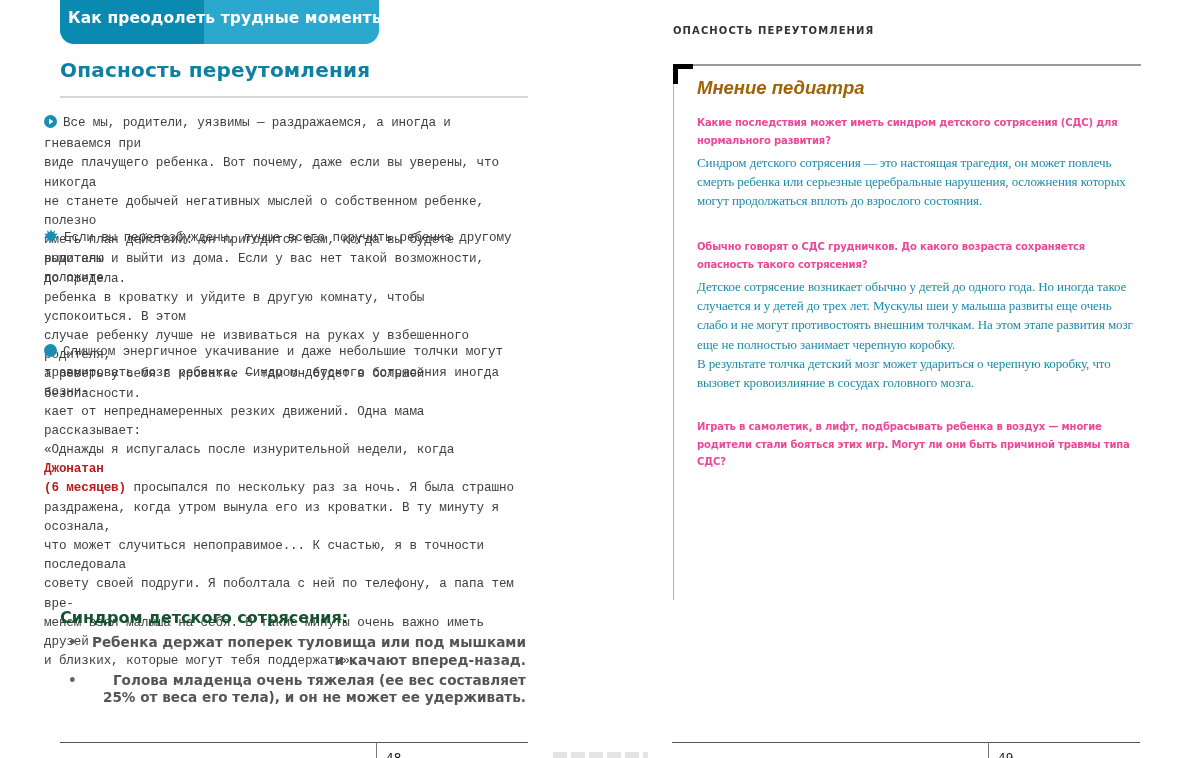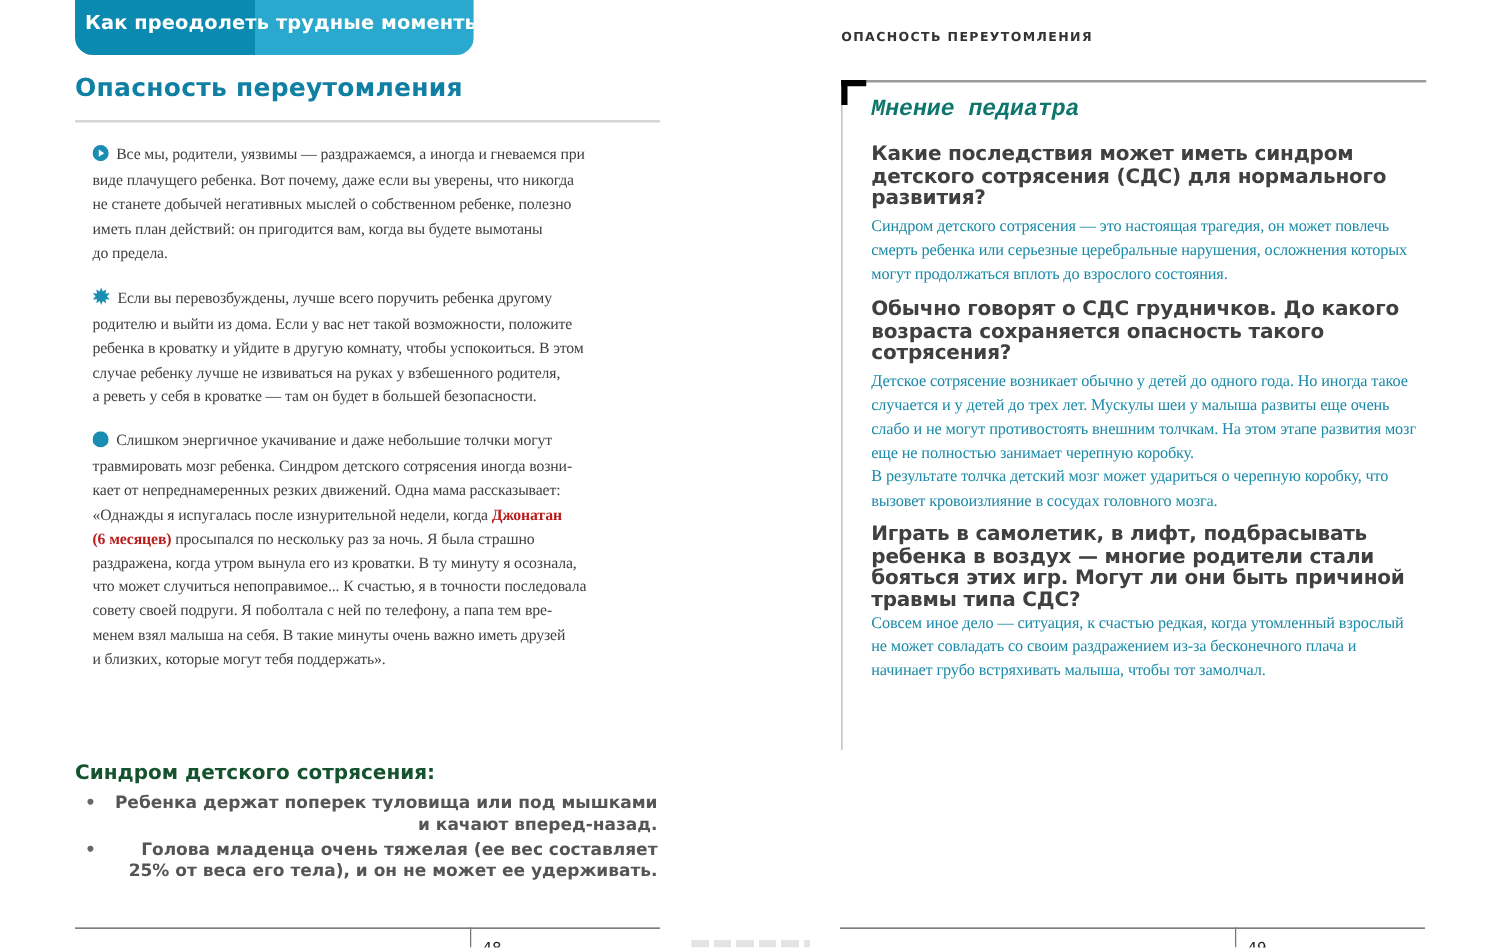--- a/index.html
+++ b/index.html
@@ -14,21 +14,21 @@
                  border-radius:0 0 14px 14px; overflow:hidden; display:flex; }
   .chapter-tab .seg-dark { background:#0a8ab0; width:144px; height:100%; }
   .chapter-tab .seg-light { background:#2aa8cd; flex:1; height:100%; }
   .chapter-tab .label { position:absolute; left:8px; top:9px; font-family:"DejaVu Sans", sans-serif;
                         font-weight:bold; font-size:15.5px; color:#ffffff; white-space:nowrap; letter-spacing:0.1px; }
 
   .section-title { position:absolute; left:60px; top:58px; font-family:"DejaVu Sans", sans-serif;
                    font-weight:bold; font-size:20px; color:#0f7fa3; letter-spacing:0.2px; }
   .title-rule { position:absolute; left:60px; top:96px; width:468px; height:2px; background:#d6d6d6; }
 
-  .para { position:absolute; left:74px; width:470px; font-family:Liberation Serif, serif;
+  .para { position:absolute; left:44px; width:470px; font-family:Liberation Mono, monospace;
           font-size:12.6px; line-height:19.2px; color:#404040; font-weight:300; letter-spacing:-0.1px; }
   .para b { color:#b91c1c; font-weight:bold; }
   .bullet-icon { display:inline-block; vertical-align:-2px; margin-right:6px; }
   .p1 { top:114px; }
   .p2 { top:229px; }
   .p3 { top:343px; }
 
   .sds-title { position:absolute; left:60px; top:608px; font-family:"DejaVu Sans", sans-serif;
                font-weight:bold; font-size:16px; color:#14532d; }
   .sds-list { position:absolute; left:66px; top:634px; width:460px; margin:0; padding:0; list-style:none;text-align:right; }
@@ -42,26 +42,26 @@
   .footer-ghost { position:absolute; left:553px; top:752px; width:95px; height:6px;
                   background:repeating-linear-gradient(90deg,#e4e4e4 0 14px,#fff 14px 18px); }
 
   
   .running-head { position:absolute; left:73px; top:25px; font-family:"DejaVu Sans", sans-serif;
                   font-size:10px; letter-spacing:1.1px; color:#333; font-weight:bold; }
   .box-top-rule { position:absolute; left:73px; top:64px; width:468px; height:2px; background:#9a9a9a; }
   .box-corner-h { position:absolute; left:73px; top:64px; width:20px; height:5px; background:#000; }
   .box-corner-v { position:absolute; left:73px; top:64px; width:5px; height:20px; background:#000; }
   .box-left-rule { position:absolute; left:73px; top:84px; width:1px; height:516px; background:#b5b5b5; }
-  .box-title { position:absolute; left:97px; top:77px; font-family:Liberation Mono, monospace;
-               font-style:italic; font-weight:bold; font-size:18.5px; color:#0f766e; }
+  .box-title { position:absolute; left:97px; top:77px; font-family:Liberation Sans, sans-serif;
+               font-style:italic; font-weight:bold; font-size:18.5px; color:#a16207; }
 
   .qa { position:absolute; left:97px; width:440px; }
-  .q { font-family:"DejaVu Sans", sans-serif; font-weight:bold; font-size:16px; line-height:17.5px;
-       color:#404040; letter-spacing:-0.15px; }
+  .q { font-family:"DejaVu Sans", sans-serif; font-weight:bold; font-size:10px; line-height:17.5px;
+       color:#ec4899; letter-spacing:-0.15px; }
   .a { font-family:"Liberation Serif", "DejaVu Serif", serif; font-size:13px; line-height:19.2px;
        color:#1b8aa8; margin-top:4px; letter-spacing:-0.1px; }
   .qa1 { top:114px; }
   .qa2 { top:238px; }
   .qa3 { top:418px; }
 
   .footer-rule-right { position:absolute; left:72px; top:742px; width:468px; height:1px; background:#555; }
   .footer-tick-right { position:absolute; left:388px; top:742px; width:1px; height:16px; background:#777; }
   .pagenum-right { position:absolute; left:398px; top:751px; font-size:12px; color:#222; }
 </style>
@@ -149,19 +149,18 @@
   </div>
 
   <div class="qa qa2">
     <div class="q">Обычно говорят о СДС грудничков. До какого возраста сохраняется опасность такого сотрясения?</div>
     <div class="a">Детское сотрясение возникает обычно у детей до одного года. Но иногда такое случается и у детей до трех лет. Мускулы шеи у малыша развиты еще очень слабо и не могут противостоять внешним толчкам. На этом этапе развития мозг еще не полностью занимает черепную коробку.</div>
     <div class="a" style="margin-top:0">В результате толчка детский мозг может удариться о черепную коробку, что вызовет кровоизлияние в сосудах головного мозга.</div>
   </div>
 
   <div class="qa qa3">
     <div class="q">Играть в самолетик, в лифт, подбрасывать ребенка в воздух — многие родители стали бояться этих игр. Могут ли они быть причиной травмы типа СДС?</div>
-    <div class="a" style="margin-top:0">Совсем иное дело — ситуация, к счастью редкая, когда утомленный взрослый не может совладать со своим раздражением из-за бесконечного плача и начинает грубо встряхивать малыша, чтобы тот замолчал.</div>
   </div>
 
   <div class="footer-rule-right"></div>
   <div class="footer-tick-right"></div>
   <div class="pagenum-right">49</div>
 </div>
 
 </body></html>

